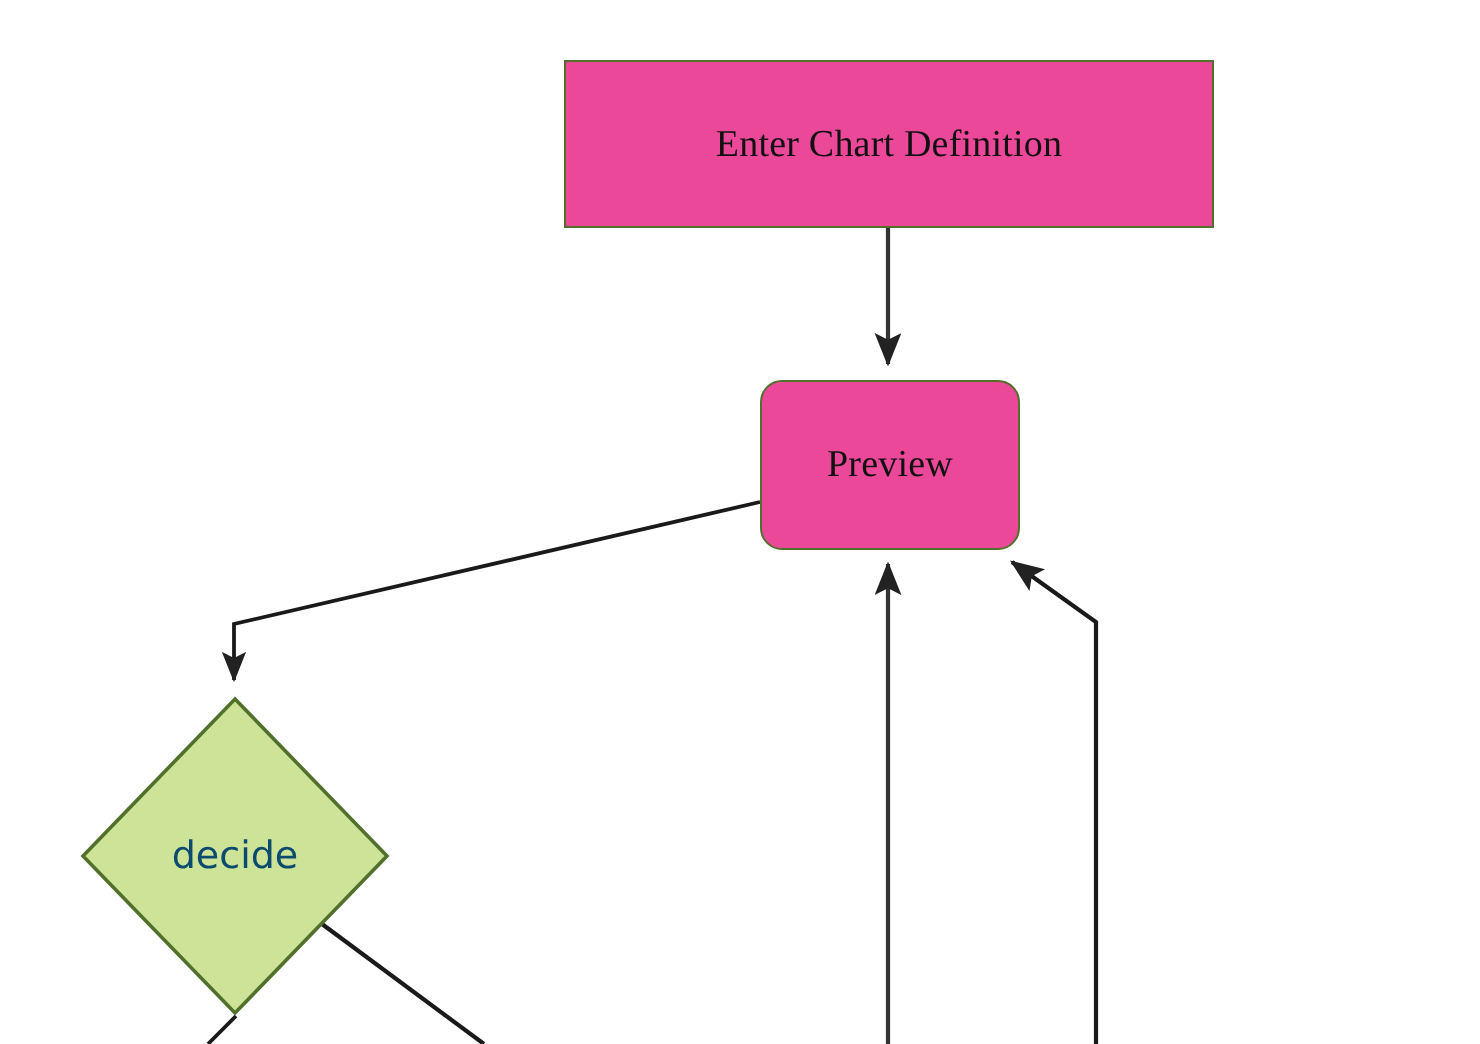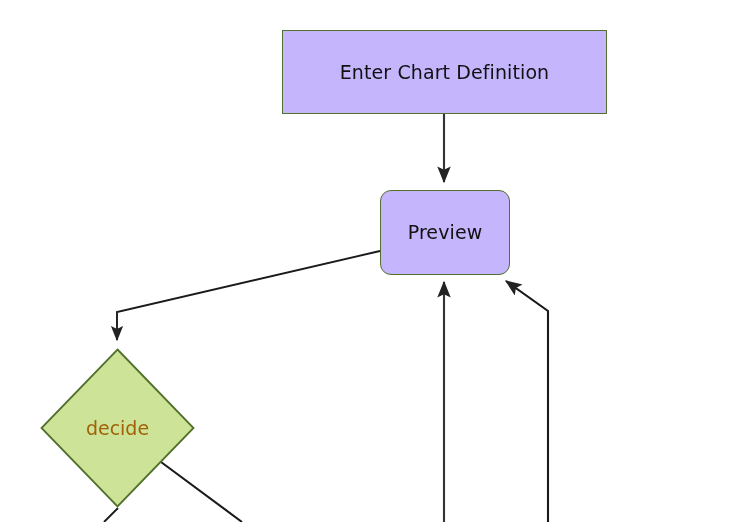--- a/index.html
+++ b/index.html
@@ -32,22 +32,23 @@
     display: flex;
     align-items: center;
     justify-content: center;
     color: #111111;
     font-size: 19px;
     line-height: 1;
     letter-spacing: 0.1px;
     white-space: nowrap;
   }
   .node-rect {
-    background: #c4b5fd;
+    background: #ec4899;
     border: 1.6px solid #51702c;
+    font-family: Liberation Serif, serif;
   }
   #node-enter-chart-definition {
     left: 282px;
     top: 30px;
     width: 325px;
     height: 84px;
   }
   #node-preview {
     left: 380px;
     top: 190px;
@@ -73,21 +74,21 @@
   .node-diamond-label {
     position: absolute;
     left: 0;
     top: 0;
     width: 155px;
     height: 160px;
     display: flex;
     align-items: center;
     justify-content: center;
     font-size: 19px;
-    color: #a16207;
+    color: #0c4a6e;
     white-space: nowrap;
   }
 </style>
 </head>
 <body>
 
 <div id="flowchart-canvas">
 
   <svg id="edge-layer" viewBox="0 0 740 522" width="740" height="522" xmlns="http://www.w3.org/2000/svg">
     <defs>

